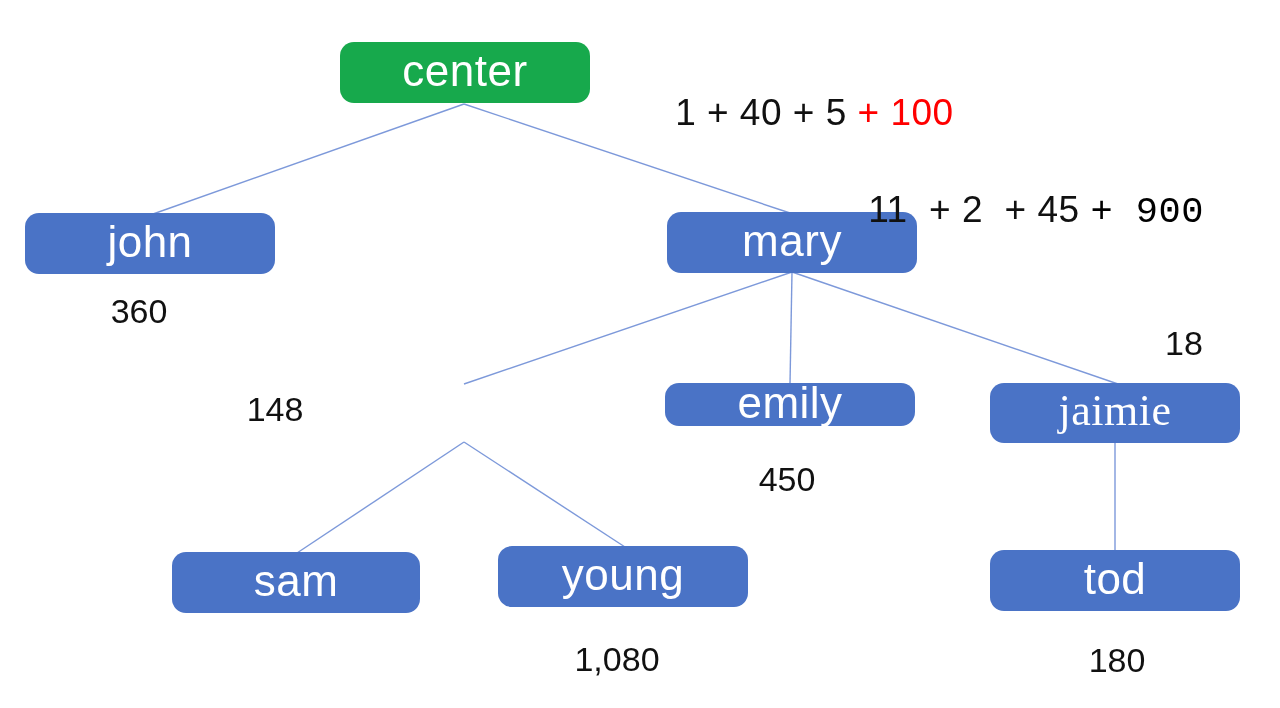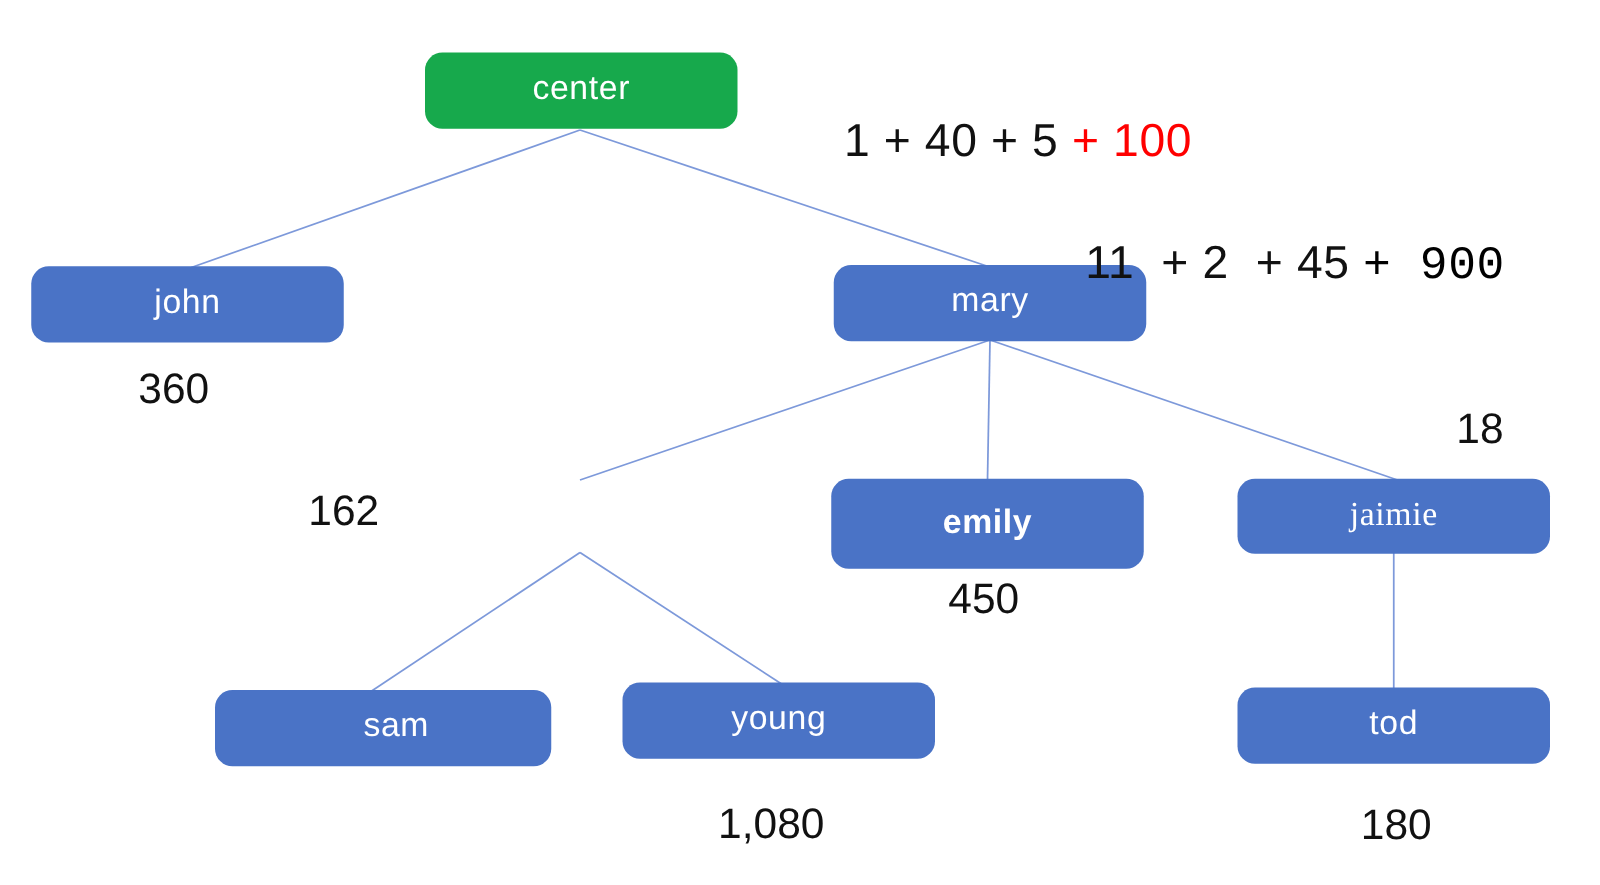--- a/index.html
+++ b/index.html
@@ -28,32 +28,32 @@
   .node {
     position: absolute;
     width: 250px;
     height: 61px;
     border-radius: 14px;
     background: #4a73c6; 
     color: #ffffff;
     display: flex;
     align-items: center;
     justify-content: center;
-    font-size: 27px;
+    font-size: 44px;
     letter-spacing: 0.5px;
     line-height: 1;
   }
   .node span { transform: translateY(-2px); }
   #n-center { left: 340px; top: 42px;  }
   #n-john   { left: 25px;  top: 213px; }
   #n-mary   { left: 667px; top: 212px; }
   #n-edward { left: 340px; top: 382px; width: 248px; }
-  #n-emily  { left: 665px; top: 383px; height: 72px; font-weight: bold; }
+  #n-emily  { left: 665px; top: 383px; height: 43px; }
   #n-jaimie { left: 990px; top: 383px; height: 60px; }
-  #n-sam    { left: 172px; top: 552px; width: 248px; padding-left: 21px; }
+  #n-sam    { left: 172px; top: 552px; width: 248px; }
   #n-young  { left: 498px; top: 546px; }
   #n-tod    { left: 990px; top: 550px; }
 
   .value {
     position: absolute;
     width: 140px;
     font-size: 34px;
     color: #111111;
     text-align: center;
     line-height: 1;
@@ -121,21 +121,21 @@
 
   <div class="node" id="n-young" style="background-color: rgb(74, 115, 198);">
     <span>young</span>
   </div>
 
   <div class="node" id="n-tod" style="background-color: rgb(74, 115, 198);">
     <span>tod</span>
   </div>
 
   <div class="value" id="v-john" style="color: rgb(17, 17, 17);">360</div>
-  <div class="value" id="v-edward" style="color: rgb(17, 17, 17);">162</div>
+  <div class="value" id="v-edward" style="color: rgb(17, 17, 17);">148</div>
   <div class="value" id="v-emily" style="color: rgb(17, 17, 17);">450</div>
   <div class="value" id="v-jaimie" style="color: rgb(17, 17, 17);">18</div>
   <div class="value" id="v-young" style="color: rgb(17, 17, 17);">1,080</div>
   <div class="value" id="v-tod" style="color: rgb(17, 17, 17); text-align: center;">180</div>
 
   <div class="annotation" id="a-root">
     <span class="base">1 + 40 + 5 </span><span class="hl" style="color: rgb(255, 0, 0);">+ 100</span>
   </div>
 
   <div class="annotation" id="a-branch">

